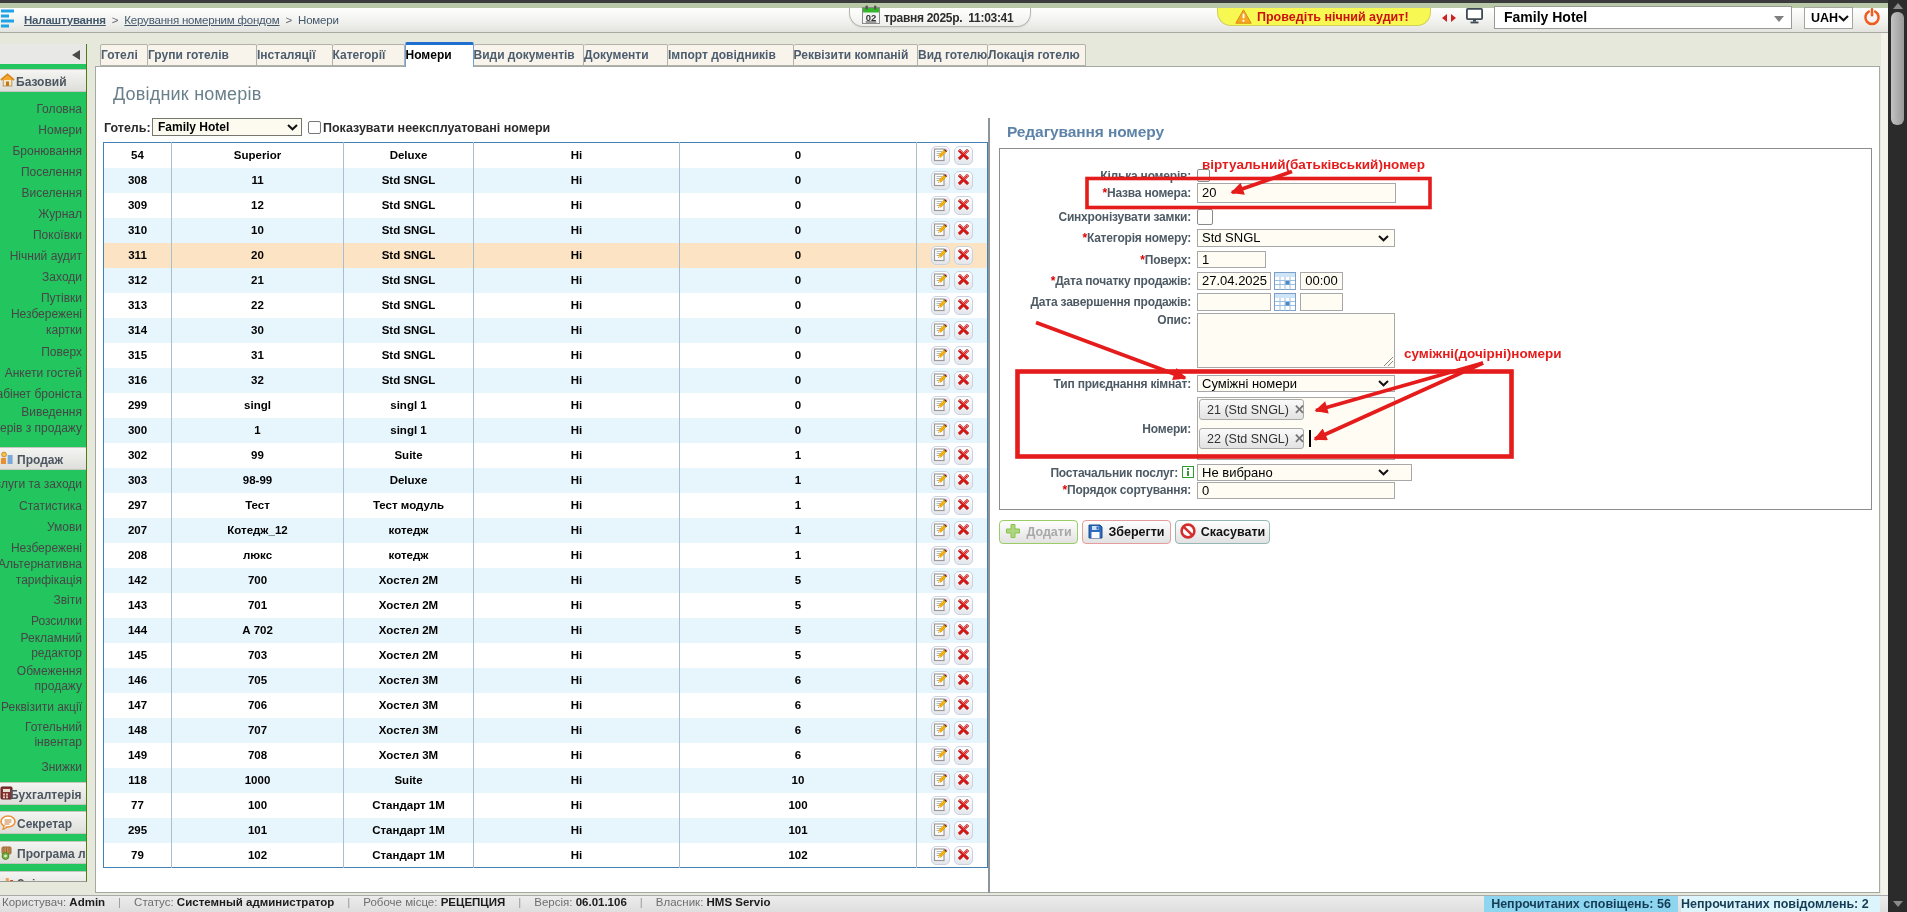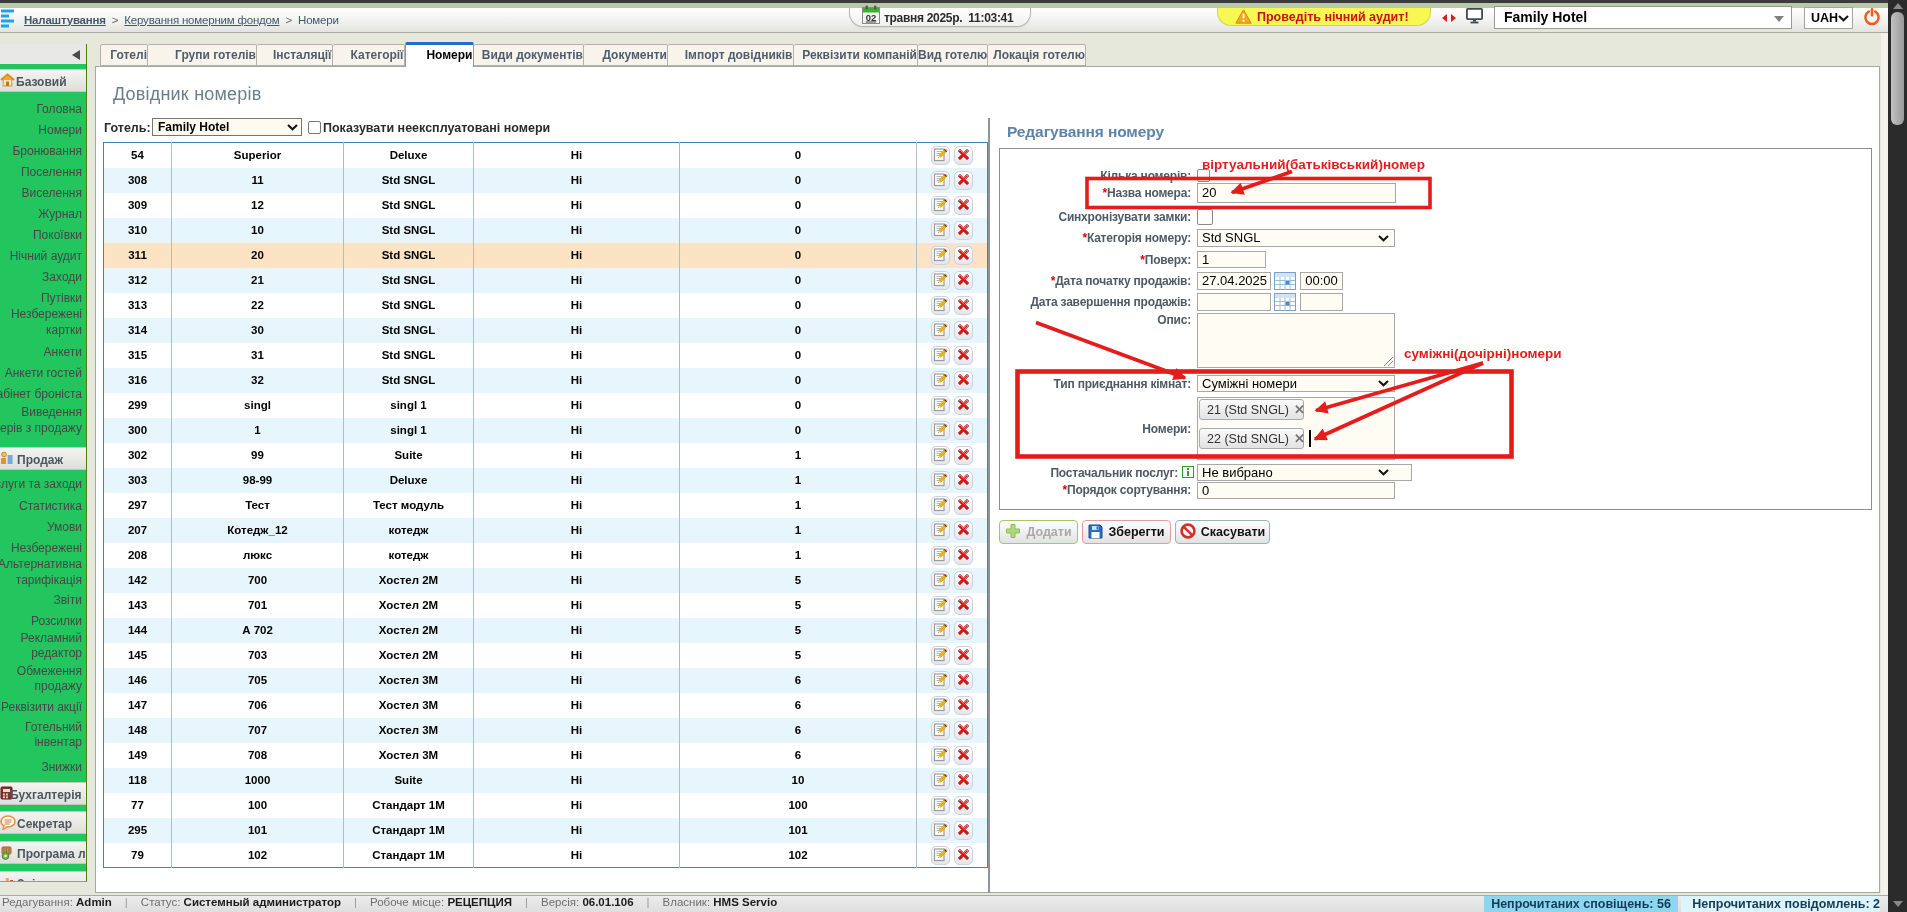--- a/index.html
+++ b/index.html
@@ -26,21 +26,21 @@
 #sidetop{position:absolute;left:0;top:0;width:86px;height:20px;background:#e8e8e6}
 #sidetop .coll{position:absolute;right:6px;top:6px;width:0;height:0;border-top:5px solid transparent;border-bottom:5px solid transparent;border-right:8px solid #4a4a4a}
 .ssec{position:absolute;left:0;width:86px;height:23px;background:linear-gradient(#f4f4f2,#dededa);border-top:1px solid #c6c6c0;border-bottom:1px solid #c6c6c0}
 .ssec .stxt{position:absolute;left:16px;top:5px;font-size:12px;font-weight:bold;color:#4c5661;white-space:nowrap}
 .ssec .sic{position:absolute;left:0px;top:3px}
 .sitem{position:absolute;right:4px;transform:translateY(-50%);font-size:12px;color:#474747;white-space:nowrap}
 
 #panel{position:absolute;left:95px;top:66px;width:1785px;height:827px;background:#fff;border:1px solid #a3aaa3}
 #rgut{position:absolute;left:1881px;top:33px;width:7px;height:862px;background:#f3f3ec}
 
-.tab{position:absolute;top:44px;height:22px;background:#f8f4eb;border:1px solid #b2b2aa;border-left:none;font-size:12px;font-weight:bold;color:#4d5d6e;text-align:right;line-height:21px;white-space:nowrap;border-radius:2px 2px 0 0;overflow:hidden}
+.tab{position:absolute;top:44px;height:22px;background:#f8f4eb;border:1px solid #b2b2aa;border-left:none;font-size:12px;font-weight:bold;color:#4d5d6e;text-align:left;line-height:21px;white-space:nowrap;border-radius:2px 2px 0 0;overflow:hidden}
 .tab.first{border-left:1px solid #b2b2aa}
 .tab.active{top:42px;height:25px;background:#fff;border:1px solid #6f9fd8;border-top:3px solid #1e6fd0;border-bottom:none;color:#000;line-height:20px;z-index:5}
 
 #h1title{position:absolute;left:113px;top:84px;font-size:18px;color:#697f8a;letter-spacing:.2px}
 .blbl{font-size:12.5px;font-weight:bold;color:#2b2b2b;white-space:nowrap}
 #gsel{position:absolute;left:152px;top:118px;width:150px;height:18px;background:#fdfbf0;border:1px solid #767670;font-size:12px;font-weight:bold;color:#000;line-height:16px;padding-left:5px}
 .chev{position:absolute}
 #gchk{position:absolute;left:308px;top:121px;width:13px;height:13px;background:#fff;border:1px solid #777;border-radius:2px}
 #glab{position:absolute;left:325px;top:121px}
 
@@ -78,21 +78,21 @@
 .fbtn{position:absolute;top:520px;height:24px;border-radius:4px;background:linear-gradient(#fefefe,#e2e2e2);font-size:12.5px;font-weight:bold;text-align:center;line-height:23px}
 .fbtn svg{vertical-align:-3px;margin-right:5px}
 #btnadd{left:999px;width:79px;border:1px solid #9ccc65;color:#a9a9a9}
 #btnsave{left:1082px;width:89px;border:1px solid #e49c9c;color:#111}
 #btncanc{left:1175px;width:95px;border:1px solid #93b8b4;color:#111}
 
 #status{position:absolute;left:0;top:895px;width:1888px;height:17px;background:linear-gradient(#ececec,#dedede);border-top:1px solid #aaa;font-size:11.5px;color:#6e6e6e;white-space:nowrap}
 #status .v{font-weight:bold;color:#1c1c1c}
 #status .sep{color:#999;padding:0 13px}
 #notif1{position:absolute;left:1484px;top:896px;width:194px;height:16px;background:#8ed5f0;font-size:12.5px;font-weight:bold;color:#143c55;text-align:center;line-height:16px}
-#notif2{position:absolute;left:1681px;top:896px;width:199px;height:16px;background:#dcf4fb;font-size:12.5px;font-weight:bold;color:#143c55;text-align:right;line-height:16px}
+#notif2{position:absolute;left:1681px;top:896px;width:199px;height:16px;background:#dcf4fb;font-size:12.5px;font-weight:bold;color:#143c55;text-align:left;line-height:16px}
 
 #sbar{position:absolute;left:1888px;top:0;width:19px;height:912px;background:#2b2b2b}
 #sbar .thumb{position:absolute;left:2.5px;top:12px;width:13px;height:113px;background:linear-gradient(90deg,#c2c2c2,#9a9a9a);border-radius:6px}
 #sbar .up{position:absolute;left:4.5px;top:3px;width:0;height:0;border-left:5px solid transparent;border-right:5px solid transparent;border-bottom:6px solid #8a8a8a}
 #sbar .dn{position:absolute;left:4.5px;top:901px;width:0;height:0;border-left:5px solid transparent;border-right:5px solid transparent;border-top:6px solid #8a8a8a}
 #annot{position:absolute;left:0;top:0;width:1907px;height:912px;pointer-events:none;z-index:50}
 .redtxt{position:absolute;font-size:13.5px;font-weight:600;color:#e51c1c;white-space:nowrap;z-index:51}
 </style></head><body>
 <div id="bar-dark"></div>
 <div id="bar-green"></div>
@@ -206,21 +206,21 @@
 <div class="sitem" style="top:106.5px">Бронювання</div>
 <div class="sitem" style="top:127.5px">Поселення</div>
 <div class="sitem" style="top:148.5px">Виселення</div>
 <div class="sitem" style="top:169.5px">Журнал</div>
 <div class="sitem" style="top:190.5px">Покоївки</div>
 <div class="sitem" style="top:211.5px">Нічний аудит</div>
 <div class="sitem" style="top:232.5px">Заходи</div>
 <div class="sitem" style="top:253.5px">Путівки</div>
 <div class="sitem" style="top:270px">Незбережені</div>
 <div class="sitem" style="top:286px">картки</div>
-<div class="sitem" style="top:308px">Анкети</div>
+<div class="sitem" style="top:308px">Поверх</div>
 <div class="sitem" style="top:329px">Анкети гостей</div>
 <div class="sitem" style="top:350px">Кабінет броніста</div>
 <div class="sitem" style="top:368px">Виведення</div>
 <div class="sitem" style="top:384px">номерів з продажу</div>
 <div class="sitem" style="top:440px">Послуги та заходи</div>
 <div class="sitem" style="top:461.5px">Статистика</div>
 <div class="sitem" style="top:482.5px">Умови</div>
 <div class="sitem" style="top:503.5px">Незбережені</div>
 <div class="sitem" style="top:519.5px">Альтернативна</div>
 <div class="sitem" style="top:535.5px">тарифікація</div>
@@ -1059,19 +1059,19 @@
       </marker>
 </defs>
 <rect x="1087" y="178.5" width="343" height="29" fill="none" stroke="#e51c1c" stroke-width="3.6"></rect>
 <rect x="1017.5" y="371.5" width="494" height="85" fill="none" stroke="#e51c1c" stroke-width="4.6"></rect>
 <line x1="1292" y1="171.5" x2="1232" y2="192.5" stroke="#e51c1c" stroke-width="3.8" marker-end="url(#ah)"></line>
 <line x1="1036" y1="322.5" x2="1185" y2="378" stroke="#e51c1c" stroke-width="3.8" marker-end="url(#ah)"></line>
 <line x1="1483" y1="363" x2="1316" y2="410.5" stroke="#e51c1c" stroke-width="3.8" marker-end="url(#ah)"></line>
 <line x1="1483" y1="363" x2="1315" y2="439" stroke="#e51c1c" stroke-width="3.8" marker-end="url(#ah)"></line>
 </svg>
 
-<div id="status"><span style="margin-left:2px">Редагування:</span> <span class="v">Admin</span><span class="sep">|</span>Статус: <span class="v">Системный администратор</span><span class="sep">|</span>Робоче місце: <span class="v">РЕЦЕПЦИЯ</span><span class="sep">|</span>Версія: <span class="v">06.01.106</span><span class="sep">|</span>Власник: <span class="v">HMS Servio</span></div>
+<div id="status"><span style="margin-left:2px">Користувач:</span> <span class="v">Admin</span><span class="sep">|</span>Статус: <span class="v">Системный администратор</span><span class="sep">|</span>Робоче місце: <span class="v">РЕЦЕПЦИЯ</span><span class="sep">|</span>Версія: <span class="v">06.01.106</span><span class="sep">|</span>Власник: <span class="v">HMS Servio</span></div>
 <div id="notif1">Непрочитаних сповіщень: 56</div>
 <div id="notif2">Непрочитаних повідомлень: 2</div>
 <div id="sbar">
     <span class="up"></span>
     <span class="thumb"></span>
     <span class="dn"></span>
   </div>
 </body></html>

